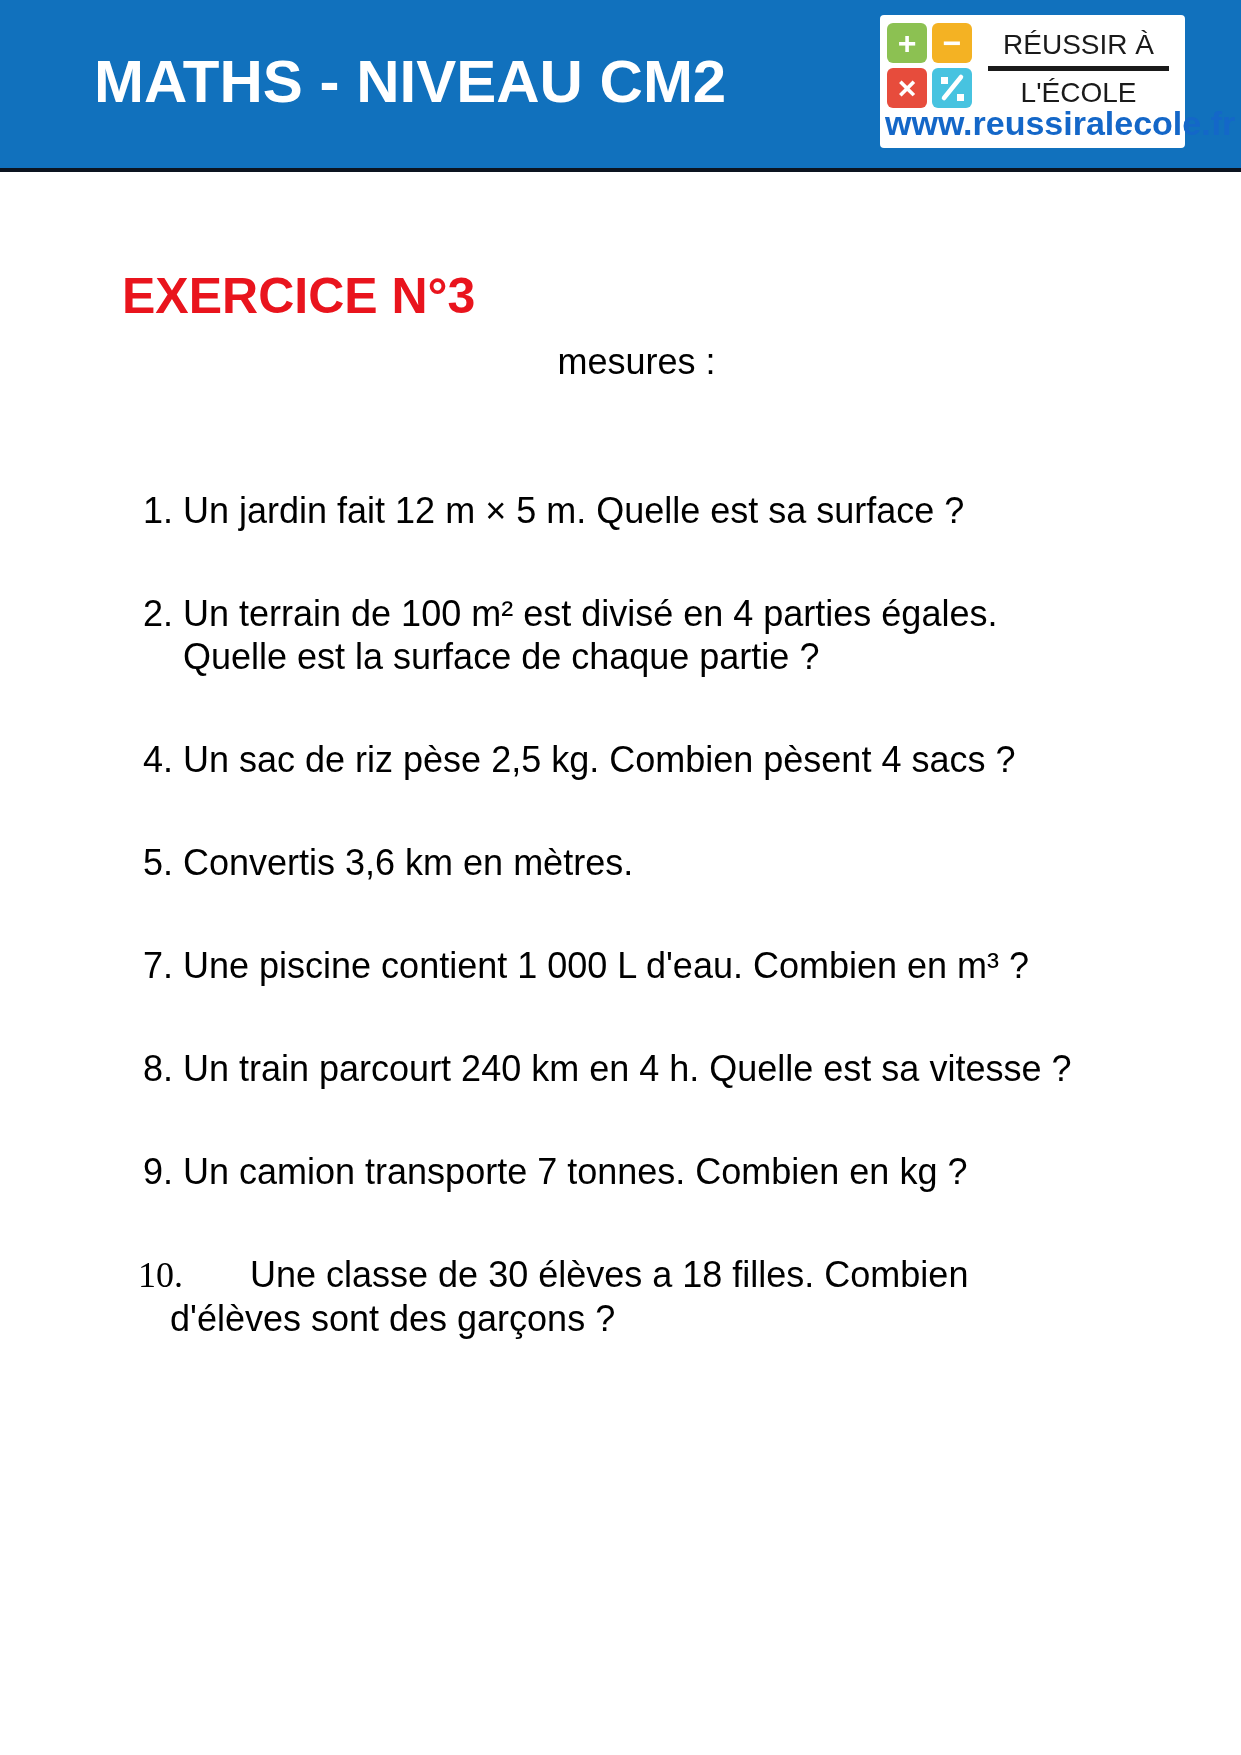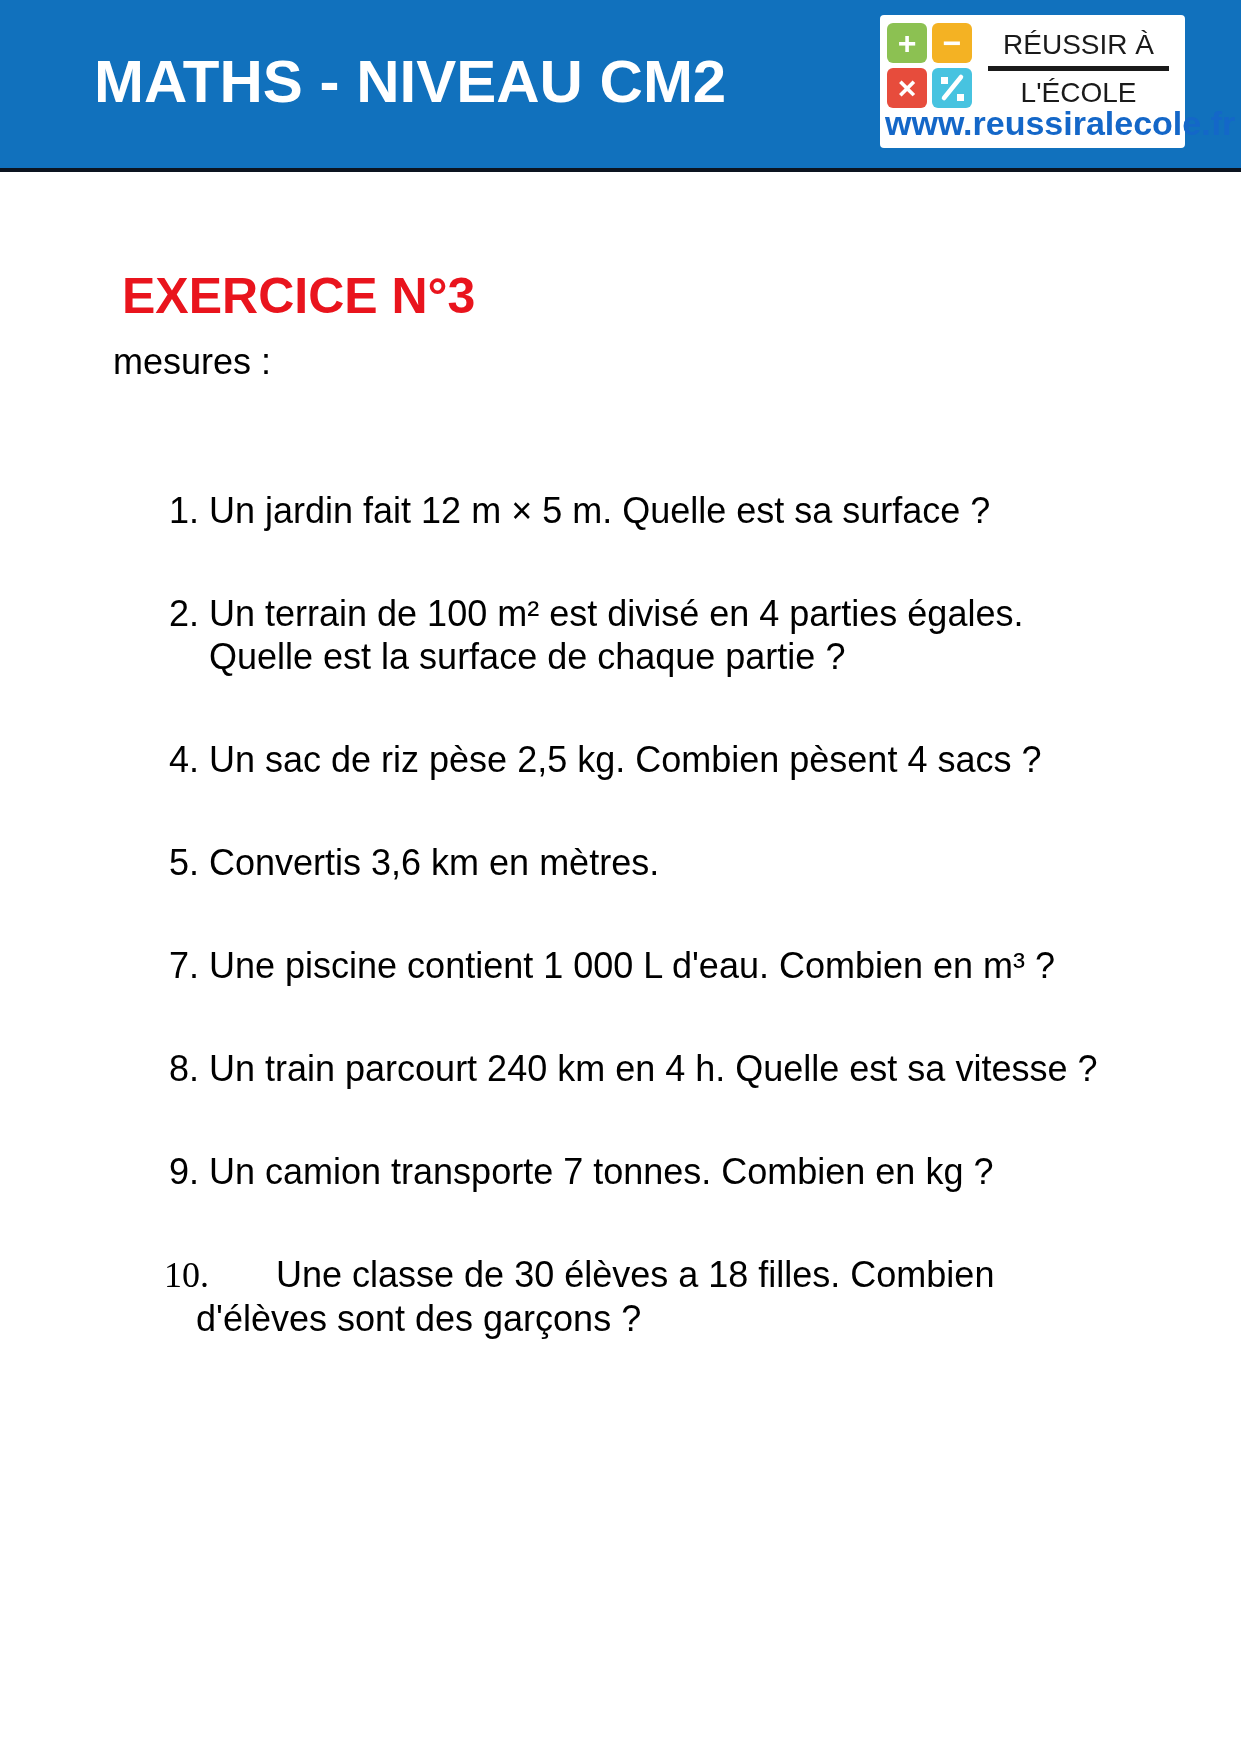--- a/index.html
+++ b/index.html
@@ -55,23 +55,23 @@
     position:absolute;left:106px;top:253px;margin:16px;
     font-size:50px;line-height:54px;font-weight:bold;
     color:var(--title_red,#e9141d);white-space:nowrap;
   }
   .consigne{
     position:absolute;left:95px;top:327px;width:1065px;margin:0;
     font-size:36px;line-height:70px;
   }
   .consigne-line1{display:block;text-align:justify;text-align-last:justify;}
   .consigne-label{font-weight:bold;}
-  .consigne-line2{display:block;text-align:left;margin-left:18px;}
+  .consigne-line2{display:block;text-align:center;margin-left:18px;}
 
-  .problems{position:absolute;left:0;top:489px;width:1013px;margin-left:26px;}
+  .problems{position:absolute;left:0;top:489px;width:1013px;}
   .problem{
     padding-left:183px;text-indent:-40px;
     font-size:36px;line-height:43px;
     margin:0 0 60px 0;white-space:nowrap;
   }
   .problem .num{display:inline-block;width:40px;text-indent:0;}
   .problem.wide{padding-left:170px;text-indent:-32px;}
   .problem.wide .num{width:112px;font-family:Liberation Serif, serif;}
 </style>
 </head>

